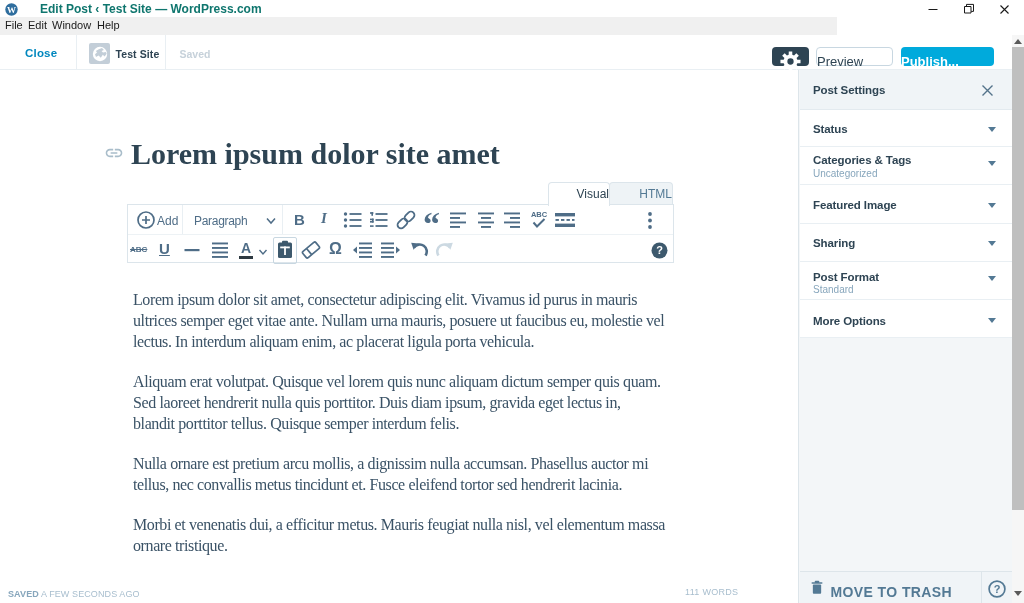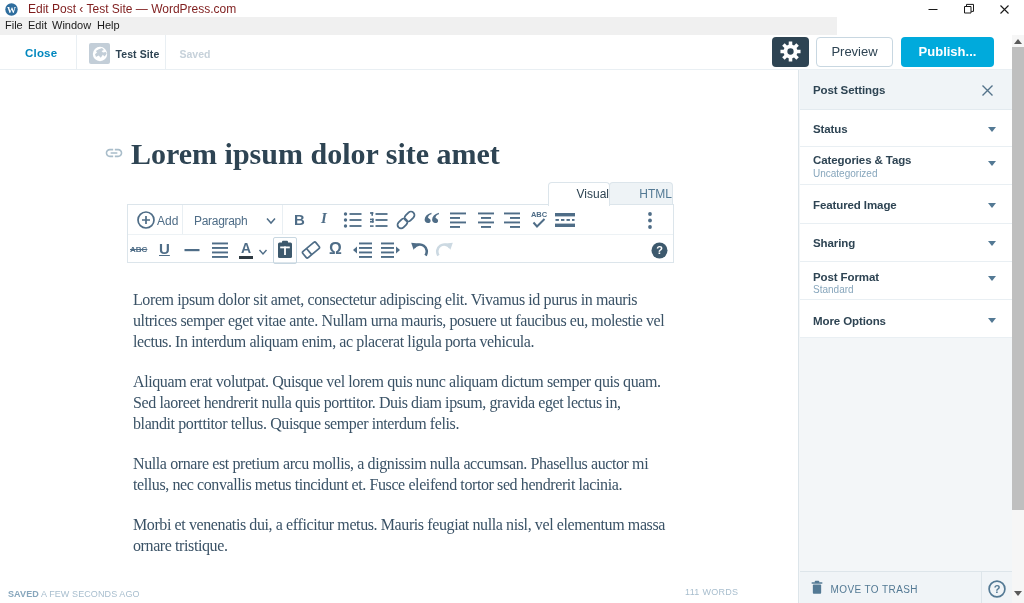--- a/index.html
+++ b/index.html
@@ -1,30 +1,30 @@
 <!DOCTYPE html>
 <html><head>
 <meta charset="utf-8">
 <style>
 *{margin:0;padding:0;box-sizing:border-box}
 html,body{width:1024px;height:603px;overflow:hidden;background:#fff;font-family:"Liberation Sans",sans-serif}
 .abs{position:absolute}
 
 #titlebar{position:absolute;left:0;top:0;width:1024px;height:17px;background:#fff}
-#title-txt{position:absolute;left:28px;top:2px;font-size:12px;font-weight:normal;color:#7f1d1d;letter-spacing:0}
+#title-txt{position:absolute;left:40px;top:2px;font-size:12px;font-weight:bold;color:#0f766e;letter-spacing:0}
 #menubar{position:absolute;left:0;top:17px;width:837px;height:18px;background:#f0f0f0;font-size:11px;color:#1a1a1a}
 #menubar span{position:absolute;top:2px}
 
 #masterbar{position:absolute;left:0;top:35px;width:1024px;height:35px;background:#fff;border-bottom:1px solid #e9eff3}
 .vsep{position:absolute;top:0;width:1px;height:34px;background:#e9eff3}
 #close-btn{position:absolute;left:25px;top:12px;font-size:11.5px;font-weight:bold;color:#0087be;letter-spacing:.2px}
 #chip-icon{position:absolute;left:89px;top:8px;width:21px;height:21px;background:#c3ced8;border-radius:2px}
 #chip-label{position:absolute;left:115.5px;top:12.5px;font-size:10.5px;color:#2e4453;font-weight:bold;letter-spacing:.1px}
 #saved-label{position:absolute;left:179.5px;top:12.5px;font-size:10.5px;color:#c6d1da;font-weight:bold}
-.mbtn{position:absolute;top:2px;height:30px;border-radius:4px;font-size:13px;text-align:center}
+.mbtn{position:absolute;top:12px;height:19px;border-radius:4px;font-size:13px;text-align:left}
 #gear-btn{left:772px;width:37px;background:#2e4453}
 #preview-btn{left:816px;width:77px;background:#fff;border:1px solid #c8d7e1;color:#2e4453;line-height:27px}
 #publish-btn{left:901px;width:93px;background:#00aadc;color:#fff;font-weight:bold;line-height:29px}
 
 #main{position:absolute;left:0;top:70px;width:798px;height:533px;background:#fff}
 #doc-title{position:absolute;left:131px;top:66.5px;font-family:"Liberation Serif",serif;font-size:30px;font-weight:bold;color:#2e4453;white-space:nowrap}
 
 .tab{position:absolute;top:112px;height:23px;font-size:12px;text-align:right;line-height:22px;border:1px solid #dce5eb;border-bottom:none;border-radius:4px 4px 0 0}
 #tab-visual{left:548px;width:62px;background:#fff;color:#2e4453;z-index:3;height:24px}
 #tab-html{left:609px;width:64px;background:#eef3f6;color:#537994}
@@ -44,21 +44,21 @@
 
 #sidebar{position:absolute;left:798px;top:70px;width:214px;height:586px;background:#f3f6f8;border-left:1px solid #dde5ea}
 #sb-head{position:absolute;left:1px;top:0;width:213px;height:40px;background:#f0f4f7;border-bottom:1px solid #e3eaef}
 #sb-head .t{position:absolute;left:13px;top:14px;font-size:11.5px;font-weight:bold;color:#2e4453;letter-spacing:-.1px}
 .sbrow{position:absolute;left:1px;width:213px;background:#fff;border-bottom:1px solid #e9eff3}
 .sbrow .t{position:absolute;left:13px;font-size:11.5px;font-weight:bold;color:#2e4453;letter-spacing:-.1px}
 .sbrow .s{position:absolute;left:13px;font-size:10px;color:#87a6bc}
 .arrow{position:absolute;left:188px;width:0;height:0;border-left:4.5px solid transparent;border-right:4.5px solid transparent;border-top:5.5px solid #537994}
 #sb-foot{position:absolute;left:1px;top:501px;width:213px;height:32px;background:#f0f4f7;border-top:1px solid #dde5ea}
 #sb-foot .vline{position:absolute;left:181px;top:0;width:1px;height:32px;background:#dde5ea}
-#mtt{position:absolute;left:30.5px;top:12px;font-size:10px;letter-spacing:.4px;color:#537994;font-weight:normal}
+#mtt{position:absolute;left:30.5px;top:12px;font-size:14px;letter-spacing:.4px;color:#537994;font-weight:bold}
 
 #scrollbar{position:absolute;left:1012px;top:35px;width:12px;height:568px;background:#f6f6f6}
 #sb-thumb{position:absolute;left:0;top:12px;width:12px;height:463px;background:#bfbfbf}
 .sarrow{position:absolute;left:2px;width:0;height:0;border-left:4px solid transparent;border-right:4px solid transparent}
 </style>
 </head>
 <body>
 
 <div id="titlebar">
   <svg class="abs" style="left:5px;top:2.5px" width="13" height="13" viewBox="0 0 13 13">

